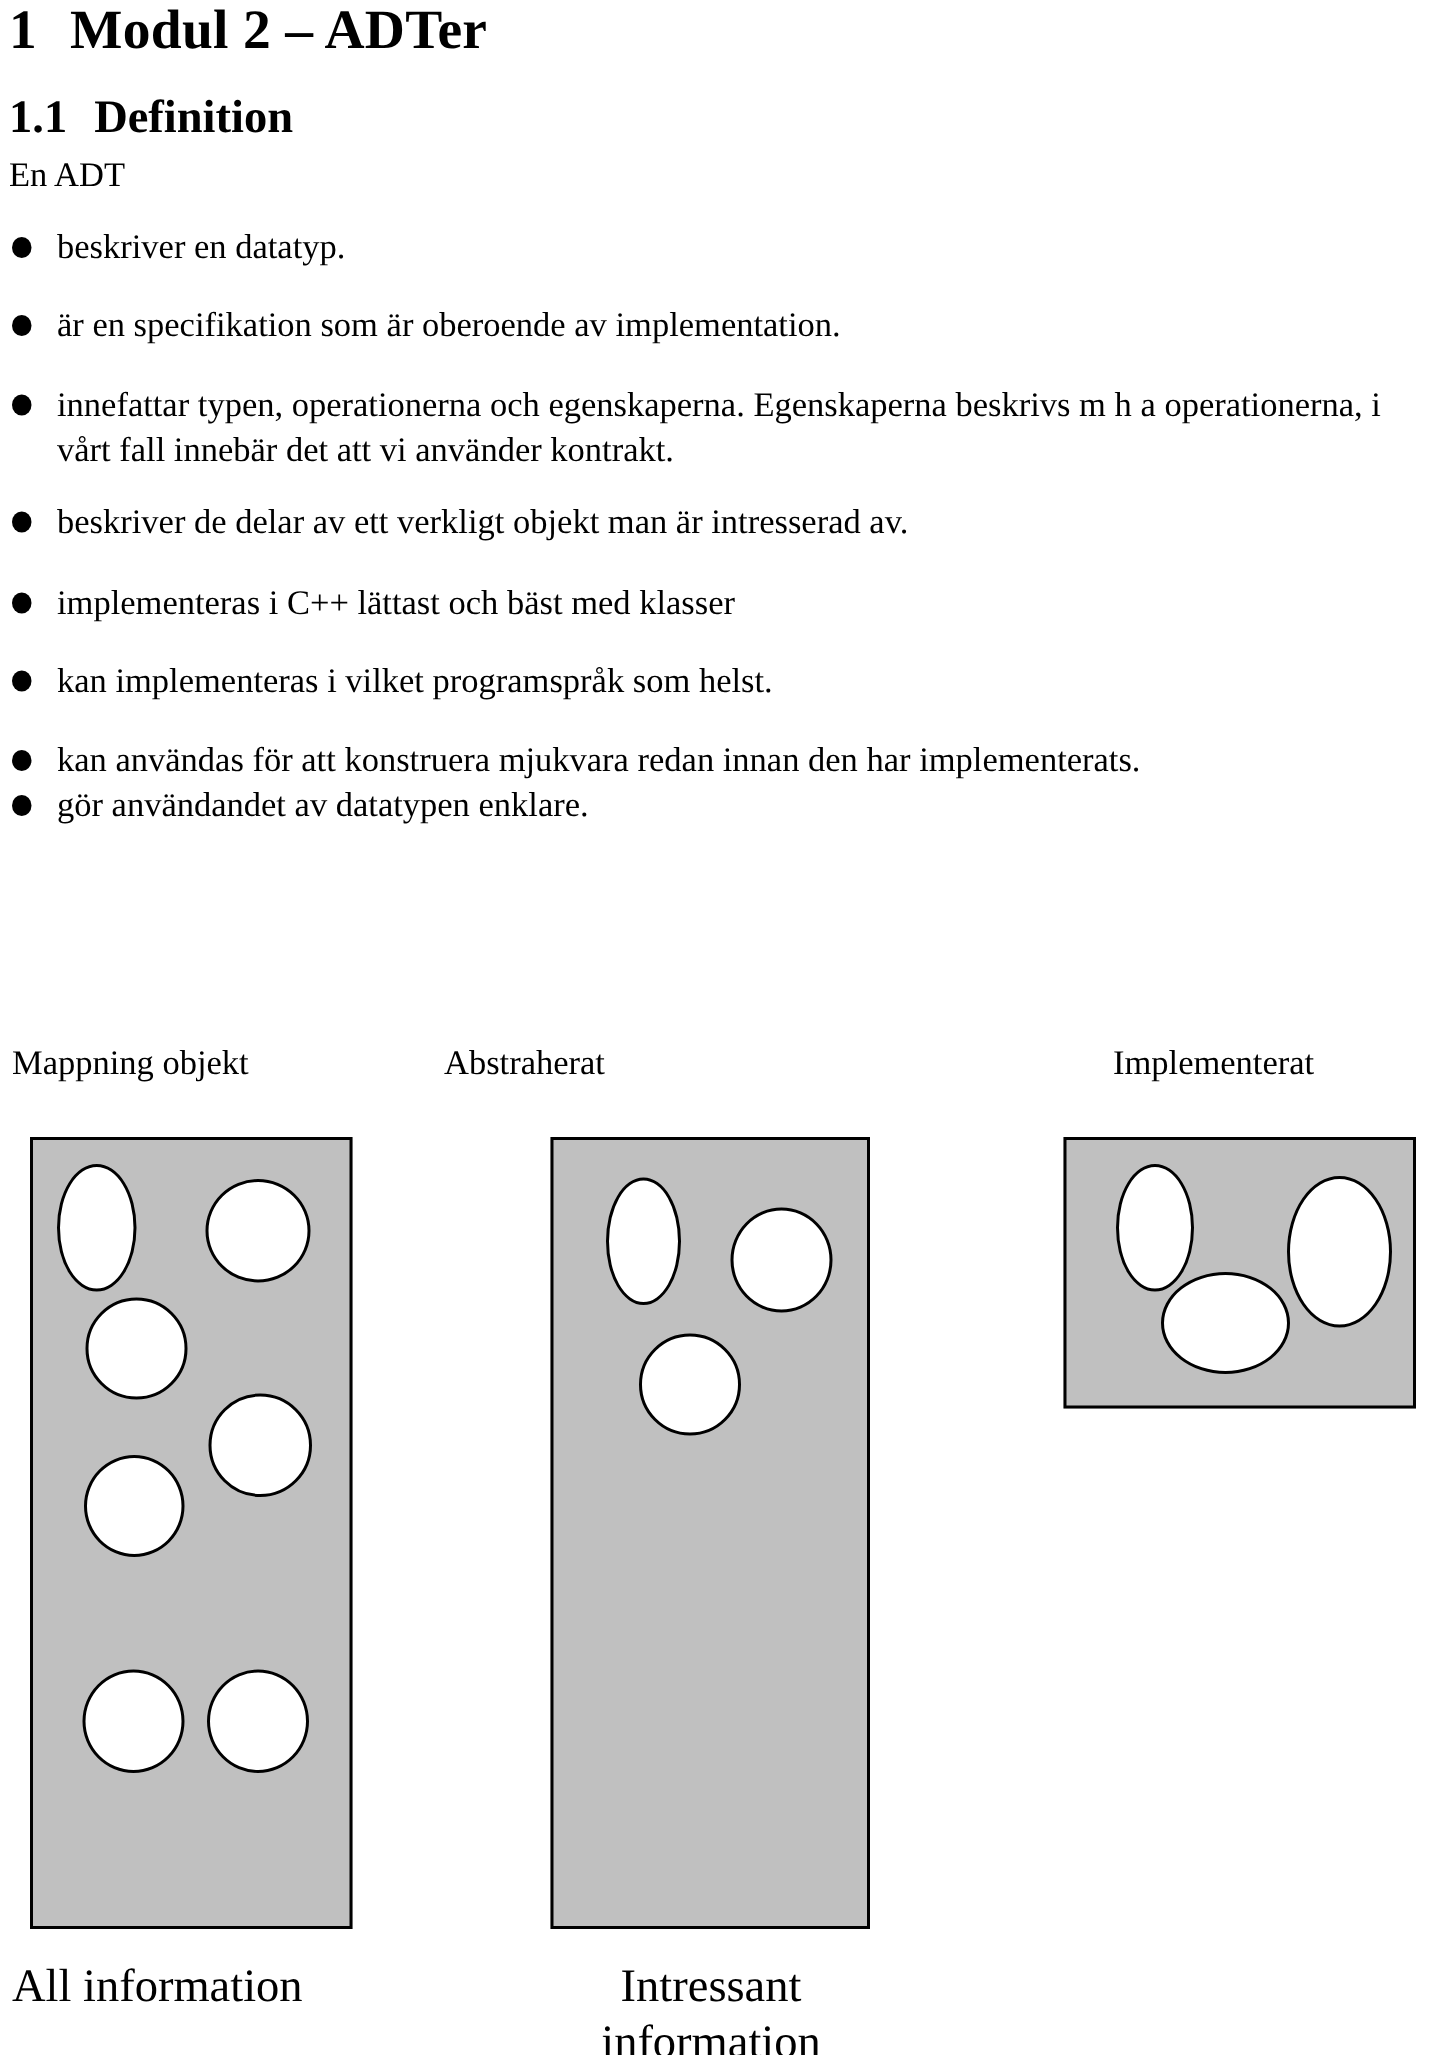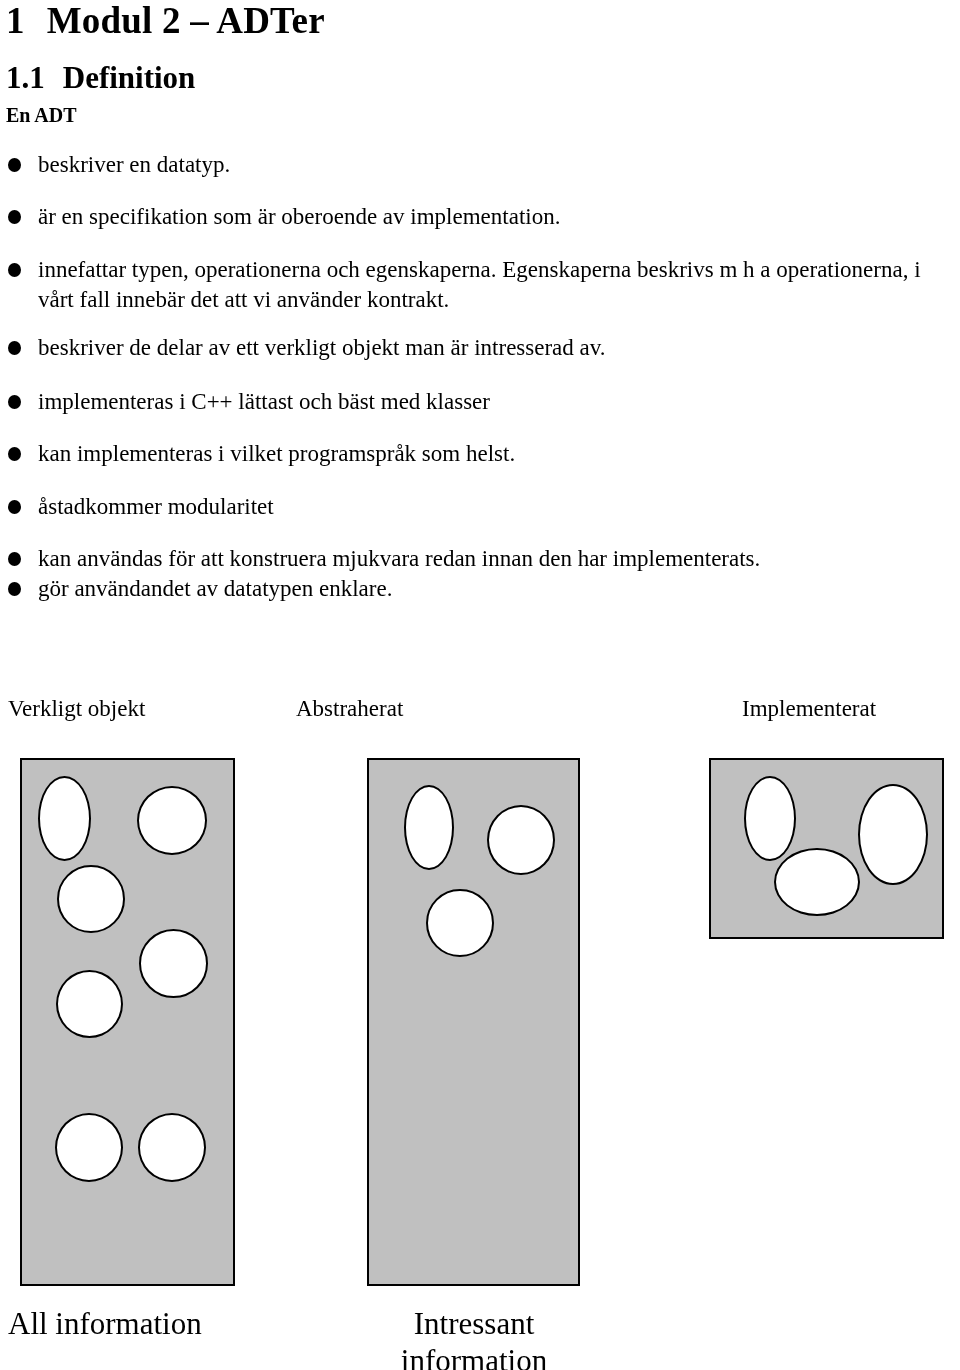--- a/index.html
+++ b/index.html
@@ -45,23 +45,22 @@
     font-weight: bold;
     white-space: pre;
     line-height: 1.05;
   }
   .h2 .num { margin-right: 18px; }
 
   .lead {
     position: absolute;
     left: 6px;
     top: 104px;
-    font-size: 20px;
+    font-size: 23px;
     line-height: 1.1;
-    font-weight: bold;
   }
 
   
   .bullets {
     position: absolute;
     left: 6px;
     top: 150px;
     width: 940px;
   }
   .bullet-row {
@@ -158,40 +157,36 @@
     <div class="bullet-row" style="margin-bottom:22px;">
       <span class="bullet-dot"></span>
       <span class="bullet-text">implementeras i C++ lättast och bäst med klasser</span>
     </div>
 
     <div class="bullet-row" style="margin-bottom:22px;">
       <span class="bullet-dot"></span>
       <span class="bullet-text">kan implementeras i vilket programspråk som helst.</span>
     </div>
 
-    <div class="bullet-row" style="margin-bottom:22px;">
-      <span class="bullet-dot"></span>
-      <span class="bullet-text">åstadkommer modularitet</span>
-    </div>
 
     <div class="bullet-row" style="margin-bottom:0;">
       <span class="bullet-dot"></span>
       <span class="bullet-text">kan användas för att konstruera mjukvara redan innan den har implementerats.</span>
     </div>
 
     <div class="bullet-row" style="margin-bottom:22px;">
       <span class="bullet-dot"></span>
       <span class="bullet-text">gör användandet av datatypen enklare.</span>
     </div>
 
   </div>
 
   <div class="diagram">
 
-    <div class="col-label" style="left:8px;  top:696px;">Verkligt objekt</div>
+    <div class="col-label" style="left:8px;  top:696px;">Mappning objekt</div>
     <div class="col-label" style="left:296px;top:696px;">Abstraherat</div>
     <div class="col-label" style="left:742px;top:696px;">Implementerat</div>
 
     <div class="box" style="left:20px; top:758px; width:215px; height:528px;">
       <div class="blob" style="left:16px;  top:16px;  width:53px;  height:85px;"></div>
       <div class="blob" style="left:115px; top:26px;  width:70px;  height:69px;"></div>
       <div class="blob" style="left:35px;  top:105px; width:68px;  height:68px;"></div>
       <div class="blob" style="left:117px; top:169px; width:69px;  height:69px;"></div>
       <div class="blob" style="left:34px;  top:210px; width:67px;  height:68px;"></div>
       <div class="blob" style="left:33px;  top:353px; width:68px;  height:69px;"></div>

